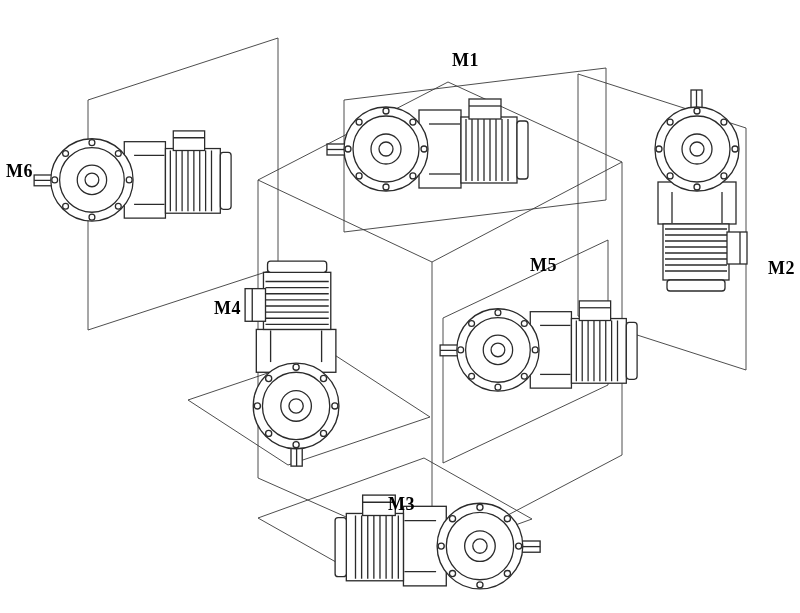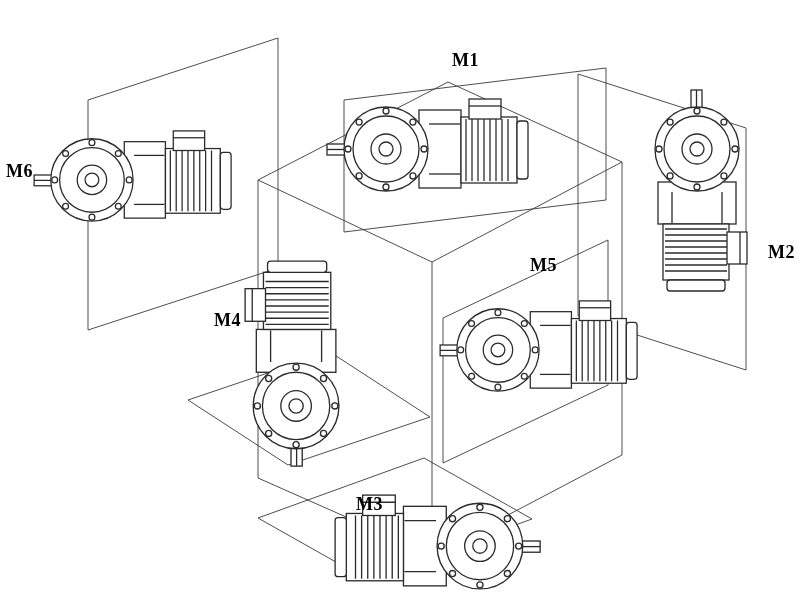--- a/index.html
+++ b/index.html
@@ -3,20 +3,21 @@
 <meta charset="utf-8">
 <title>Diagram</title>
 <style>
   html,body{margin:0;padding:0;background:#fff;}
   .stage{
     position:relative;
     width:800px;height:613px;
     background:#ffffff;
     overflow:hidden;
     font-family:"Liberation Serif", serif;
+    border-radius:18px;
   }
   .stage svg{position:absolute;left:0;top:0;}
   .pos-label{
     position:absolute;
     font-weight:bold;
     font-size:18px;
     color:#000;
     letter-spacing:0.5px;
     user-select:none;
     white-space:nowrap;
@@ -96,19 +97,19 @@
 
     <use href="#gm" transform="translate(40,126) scale(0.98)"></use>
     <use href="#gm" transform="translate(333,94)"></use>
     <use href="#gm" transform="translate(752,96) rotate(90)"></use>
     <use href="#gm" transform="translate(446,296) scale(0.98)"></use>
     <use href="#gm" transform="translate(240,460) rotate(-90) scale(1.02)"></use>
     <use href="#gm" transform="translate(534,490) scale(-1.02,1.02)"></use>
   </svg>
 
   <div class="pos-label" style="left:452px;top:50px">M1</div>
-  <div class="pos-label" style="left:768px;top:242px">M2</div>
-  <div class="pos-label" style="left:356px;top:494px">M3</div>
-  <div class="pos-label" style="left:214px;top:310px">M4</div>
+  <div class="pos-label" style="left:768px;top:258px">M2</div>
+  <div class="pos-label" style="left:388px;top:494px">M3</div>
+  <div class="pos-label" style="left:214px;top:298px">M4</div>
   <div class="pos-label" style="left:530px;top:255px">M5</div>
   <div class="pos-label" style="left:6px;top:161px">M6</div>
 
 </div>
 
 </body></html>

